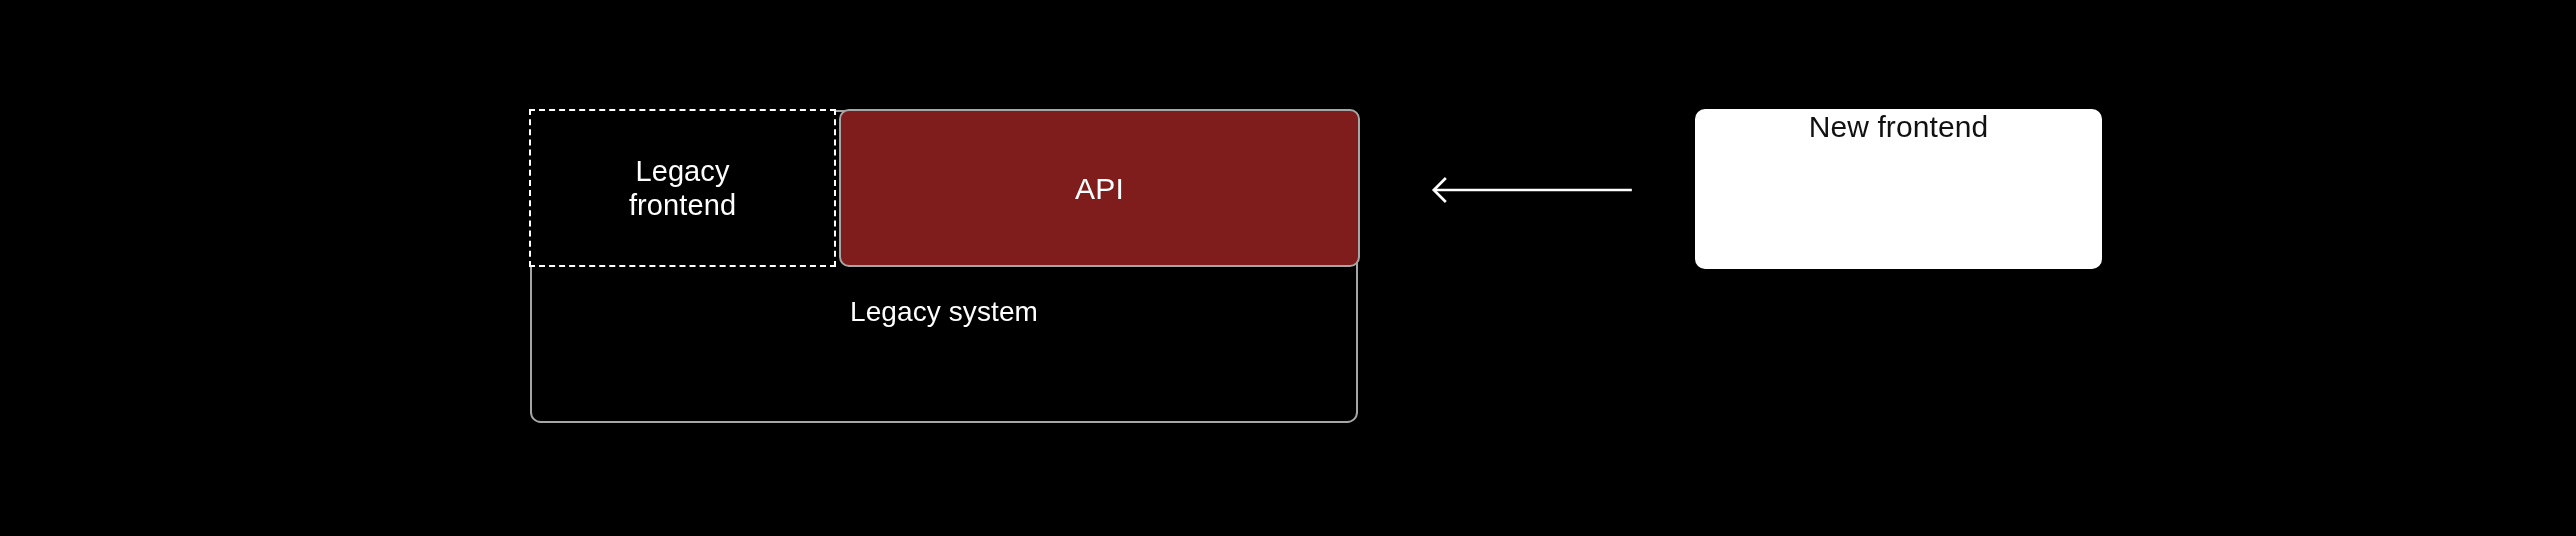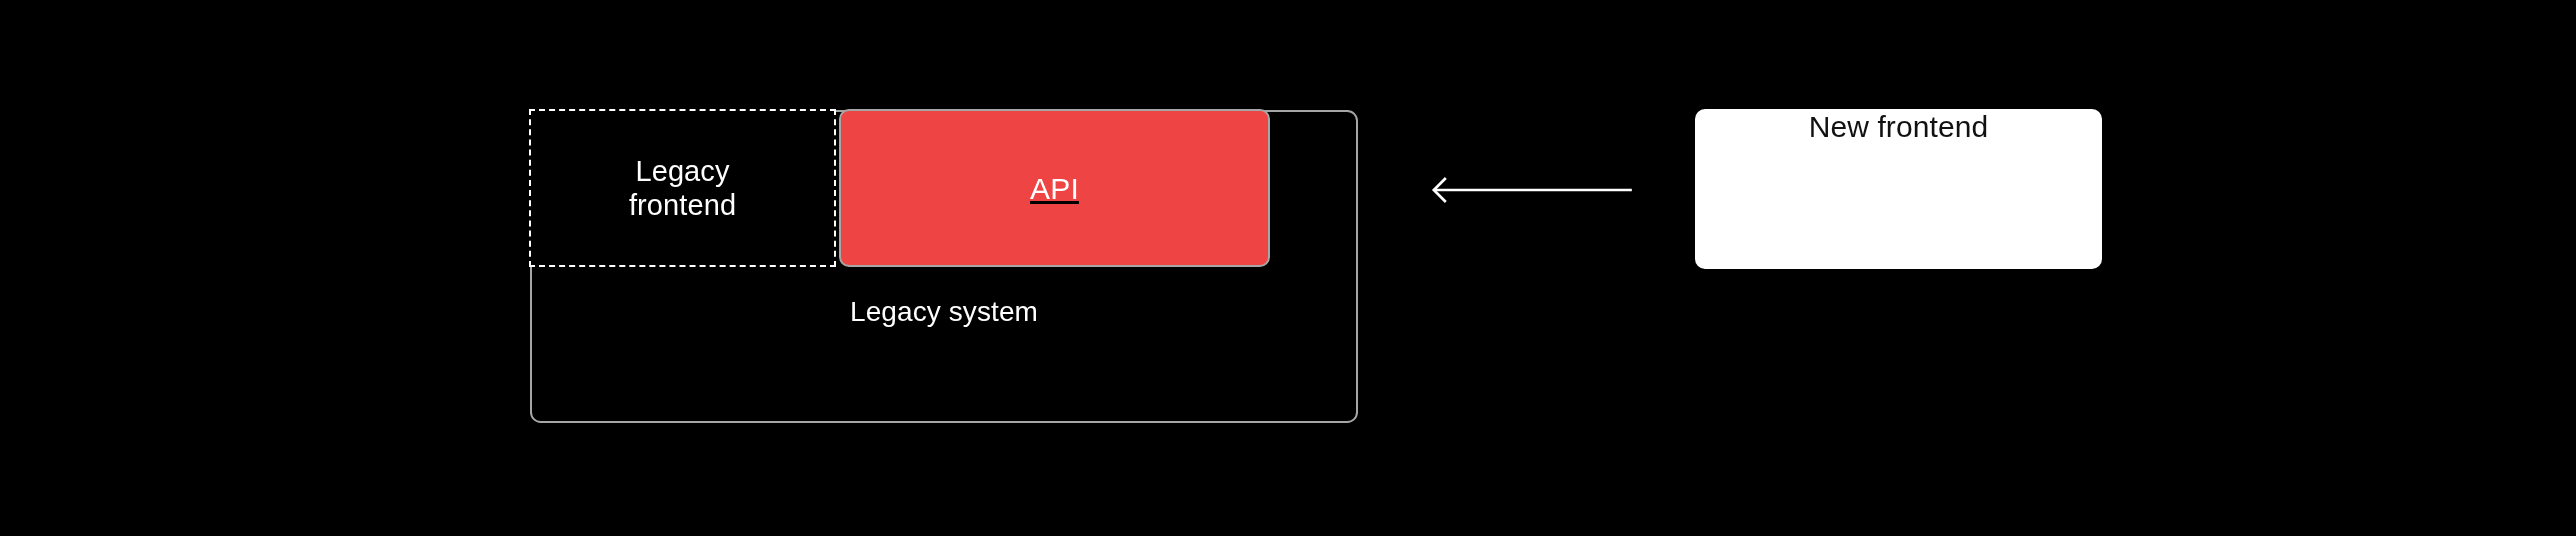--- a/index.html
+++ b/index.html
@@ -71,31 +71,30 @@
     text-align: center;
     white-space: pre-line;
     letter-spacing: 0.1px;
   }
 
   
   .api-box {
     position: absolute;
     left: 839px;
     top: 109px;
-    width: 431px;
+    width: 521px;
     height: 158px;
     box-sizing: border-box;
-    background: #ef4444;
+    background: #7f1d1d;
     border: 2px solid #a6a6a6;
     border-radius: 10px;
     display: flex;
     align-items: center;
     justify-content: center;
     z-index: 4;
-    text-decoration: underline;
   }
 
   .api-label {
     color: #ffffff;
     font-size: 30px;
     line-height: 35px;
     letter-spacing: 0.2px;
     white-space: nowrap;
   }
 

